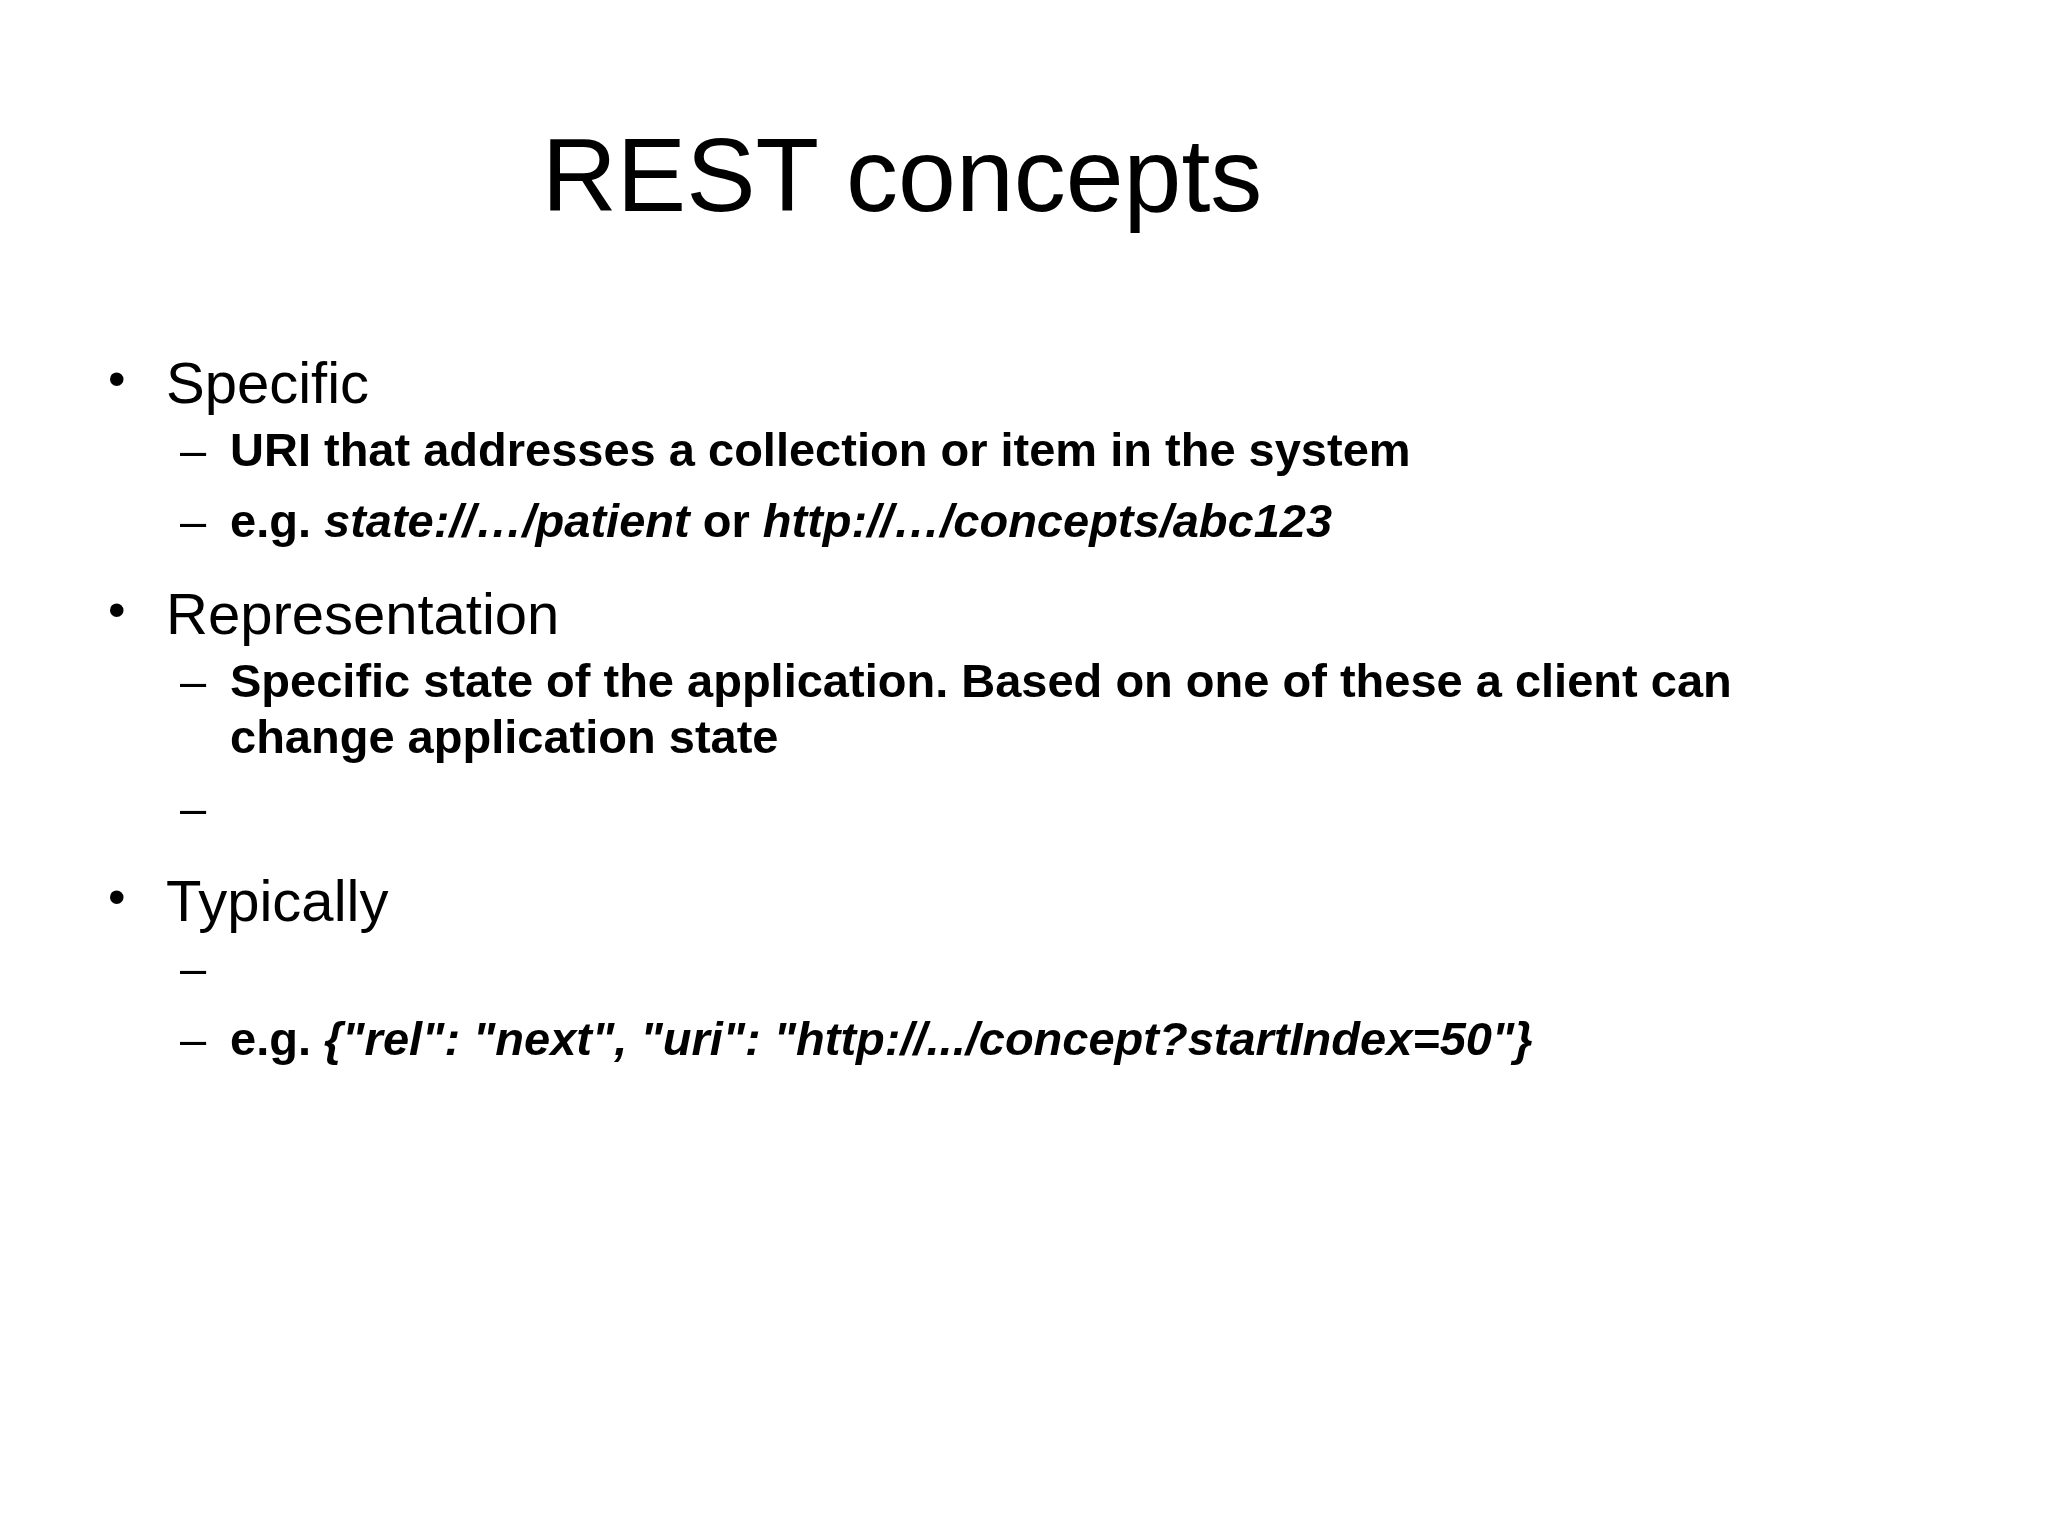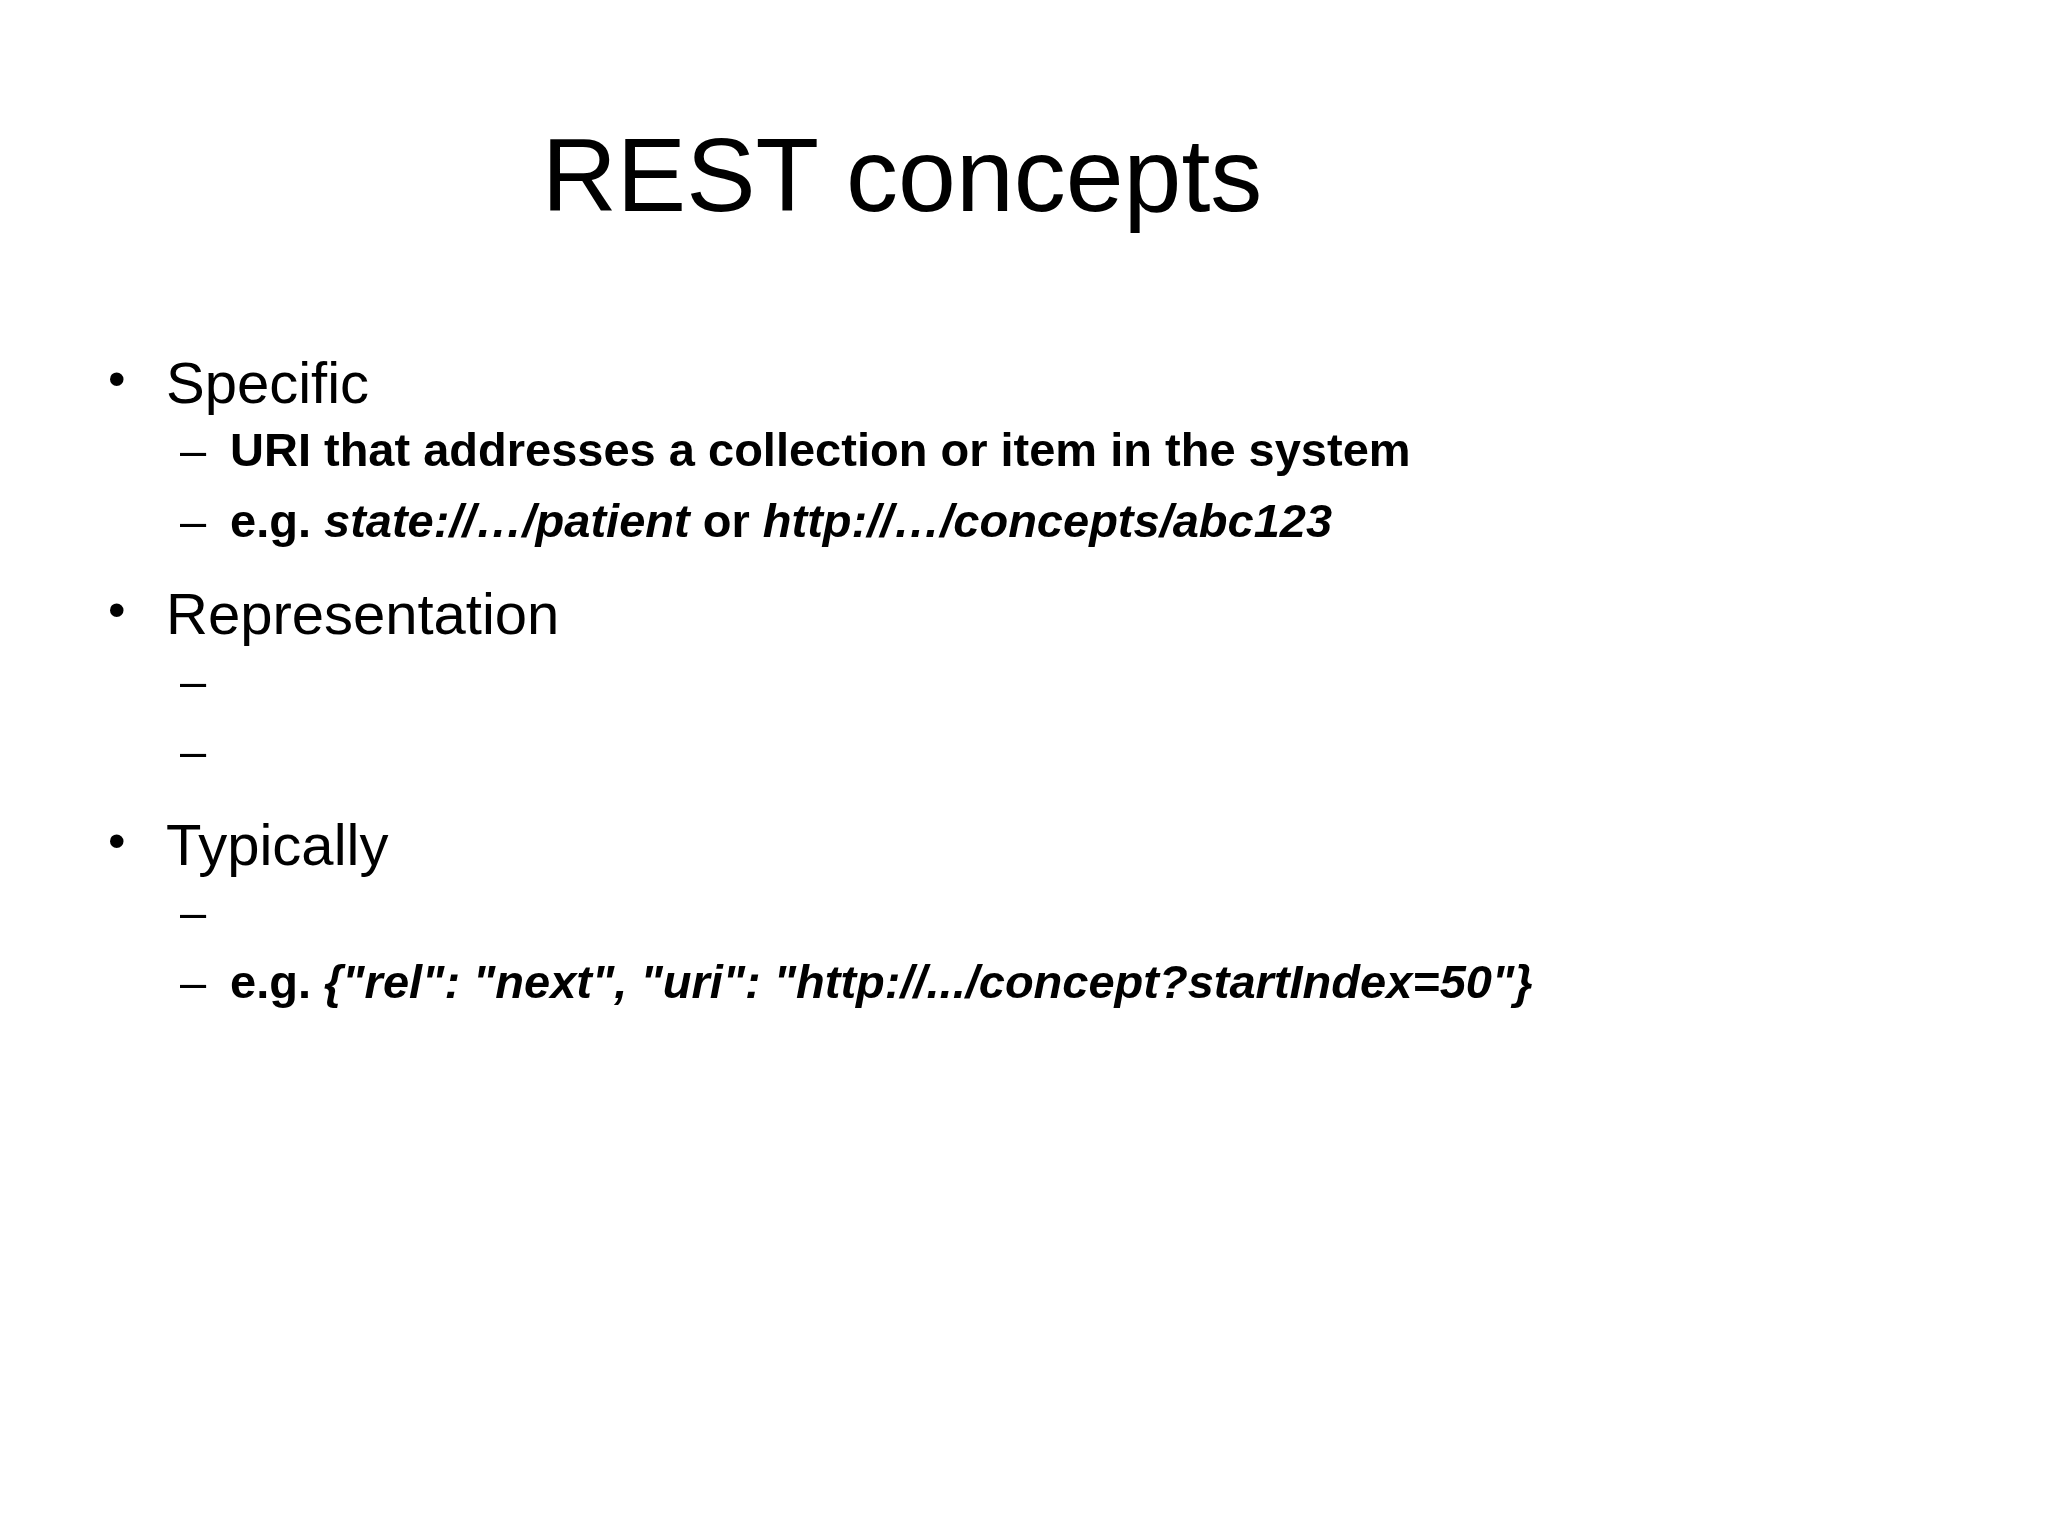--- a/index.html
+++ b/index.html
@@ -121,20 +121,21 @@
 
     <div class="group-l1-spacer"></div>
 
     <div class="group">
       <div class="bullet-l1">
         <span class="marker">•</span>
         <span class="text">Representation</span>
       </div>
       <div class="bullet-l2">
         <span class="marker">–</span>
+        <span class="text">Specific state of the application. Based on one of these a client can change application state</span>
       </div>
       <div class="bullet-l2">
         <span class="marker">–</span>
       </div>
     </div>
 
     <div class="group-l1-spacer"></div>
 
     <div class="group">
       <div class="bullet-l1">

